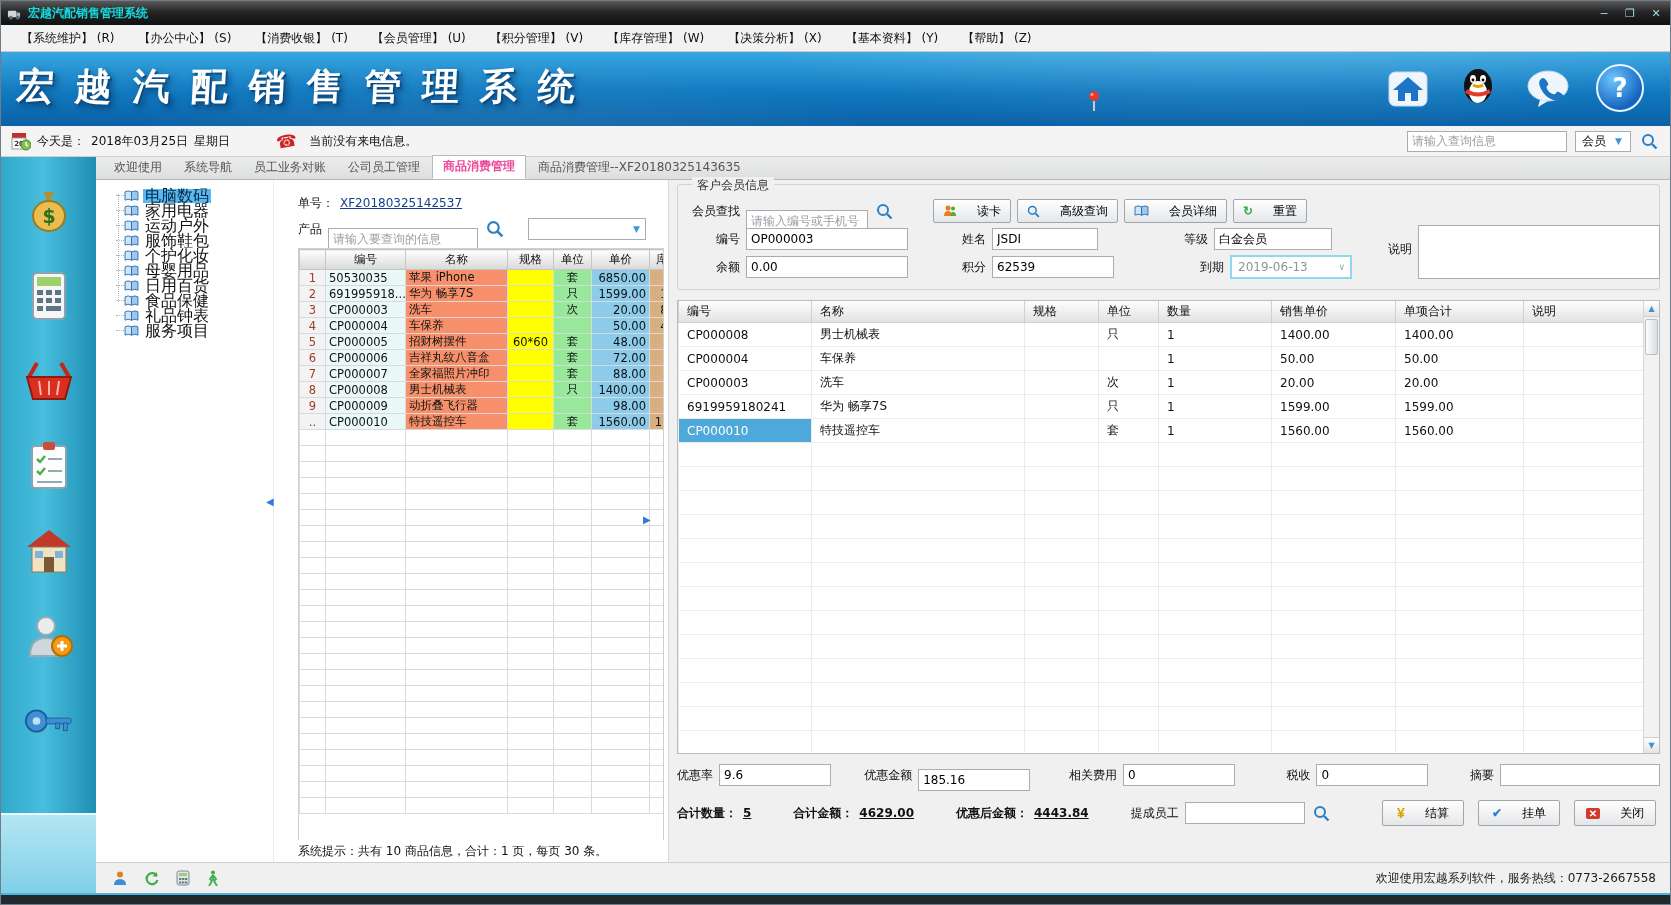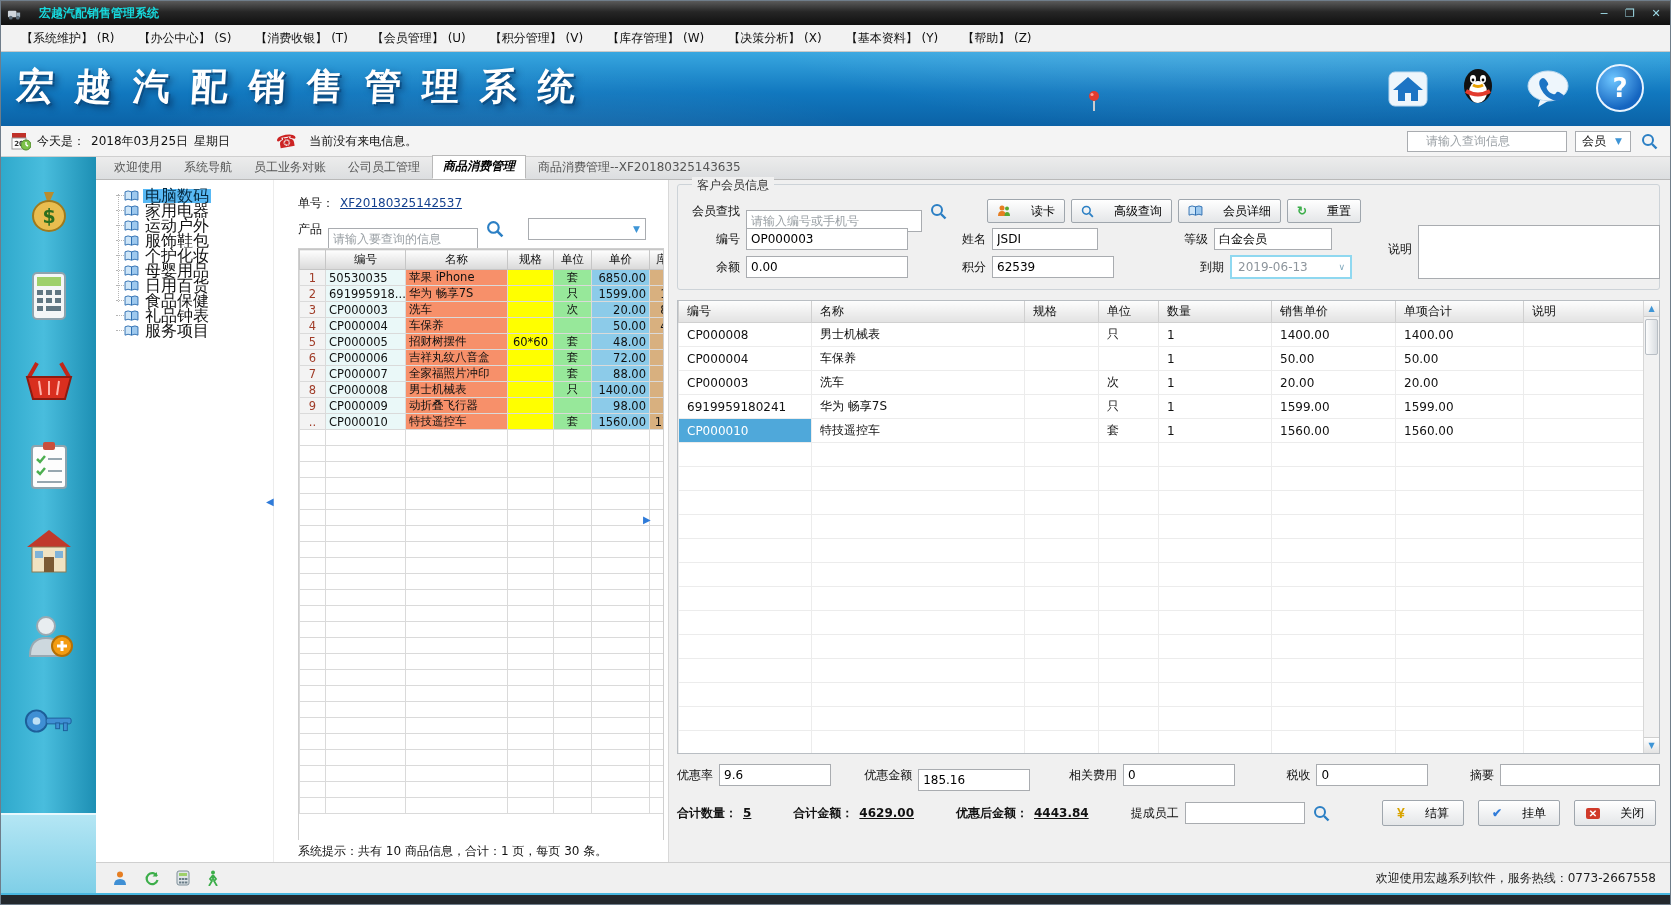--- a/index.html
+++ b/index.html
@@ -2,21 +2,21 @@
 <html style="--col-code: #eaf8f8; --col-name: #f7906a; --col-spec: #ffff00; --col-unit: #97e89a; --col-price: #8ccbe9; --col-stock: #d8b07f; --tree-sel: #58b9f5; --sel-blue: #4fa8da; --expiry-border: #8fd8f0;"><head>
 <meta charset="utf-8">
 <style>
   html,body{margin:0;padding:0;}
   body{width:1671px;height:905px;overflow:hidden;background:#d7d7d7;
        font-family:"DejaVu Sans","Liberation Sans",sans-serif;font-size:12px;color:#111;}
   .window{position:absolute;inset:0;border:1px solid #6f7d8a;display:flex;flex-direction:column;background:#eee;}
 
   
   .titlebar{height:24px;background:linear-gradient(#5a5a5a,#262626 45%,#101010);display:flex;align-items:center;padding:0 6px;flex:0 0 auto;}
-  .titlebar .app-title{color:#17d8dc;font-weight:bold;font-size:12px;margin-left:17px;}
+  .titlebar .app-title{color:#17d8dc;font-weight:bold;font-size:12px;margin-left:6px;}
   .win-btns{margin-left:auto;display:flex;gap:10px;color:#9fdce8;font-size:11px;}
   .win-btns span{cursor:default;width:16px;text-align:center;}
 
   
   .menubar{height:26px;background:#f2f2f2;border-bottom:1px solid #c9c9c9;display:flex;align-items:center;padding:0 8px;flex:0 0 auto;}
   .menu-item{padding:0 12px;line-height:26px;cursor:default;white-space:nowrap;}
 
   
   .banner{height:74px;flex:0 0 auto;position:relative;overflow:hidden;
     background:
@@ -32,38 +32,38 @@
     color:#fff;font-size:26px;font-weight:bold;display:flex;align-items:center;justify-content:center;border:2px solid #e8f4ff;}
   .pushpin{position:absolute;left:1085px;top:38px;}
 
   
   .infobar{height:30px;background:#f4f4f4;border-bottom:1px solid #cfcfcf;display:flex;align-items:center;padding:0 10px;flex:0 0 auto;gap:6px;}
   .infobar .lbl{white-space:nowrap;}
   .phone-glyph{color:#cc2222;font-size:17px;margin:0 6px 0 40px;transform:rotate(-10deg);}
   .global-search{margin-left:auto;display:flex;align-items:center;gap:8px;}
   input,textarea{font-family:inherit;font-size:12px;border:1px solid #a9acb0;background:#fff;outline:none;box-sizing:border-box;}
   input::placeholder,textarea::placeholder{color:#9aa0a5;}
-  .gs-input{width:160px;height:21px;padding:0 18px;font-family:Liberation Serif, serif;}
+  .gs-input{width:160px;height:21px;padding:0 4px;font-family:Liberation Serif, serif;}
   .combo{height:21px;border:1px solid #a9acb0;background:#fff;display:inline-flex;align-items:center;padding:0 2px 0 6px;cursor:pointer;box-sizing:border-box;}
   .combo .combo-arrow{color:#3e95d6;font-size:9px;margin-left:6px;padding:0 3px;}
 
   
   .content{flex:1;display:flex;min-height:0;}
   .sidebar{width:95px;flex:0 0 auto;display:flex;flex-direction:column;
     background:linear-gradient(90deg,#2fa9cc,#49bddd 45%,#1d8fb4);}
   .side-icons{flex:1;display:flex;flex-direction:column;align-items:center;padding-top:28px;gap:33px;}
   .side-icon{width:52px;height:52px;display:flex;align-items:center;justify-content:center;cursor:pointer;}
   .sidebar-bottom{height:78px;flex:0 0 auto;border-top:2px solid #e8f8fd;background:linear-gradient(#b4e6f4,#7fcfe7);}
 
   .main{flex:1;display:flex;flex-direction:column;min-width:0;}
 
   
   .tabs{height:22px;background:linear-gradient(#ececec,#dcdee0);border-bottom:1px solid #b9b9b9;display:flex;align-items:flex-end;padding-left:8px;flex:0 0 auto;}
   .tab{padding:2px 10px 3px;margin-right:2px;color:#555;cursor:pointer;white-space:nowrap;font-size:12px;}
-  .tab.active{background:#fff;border:1px solid #b9b9b9;border-bottom:1px solid #fff;color:#000000;font-weight:bold;font-style:italic;}
+  .tab.active{background:#fff;border:1px solid #b9b9b9;border-bottom:1px solid #fff;color:#ec4899;font-weight:bold;}
 
   .workspace{flex:1;display:flex;min-height:0;background:#fff;position:relative;}
 
   
   .tree{width:163px;flex:0 0 auto;padding:8px 0 0 14px;border-right:1px solid #ececec;position:relative;}
   .tree-rail{position:absolute;left:22px;top:14px;bottom:560px;border-left:1px dotted #b5b5b5;}
   .tree-item{display:flex;align-items:center;gap:4px;height:15px;margin-bottom:0;cursor:pointer;padding-left:14px;position:relative;}
   .tree-item::before{content:"";position:absolute;left:6px;top:7px;width:8px;border-top:1px dotted #b5b5b5;}
   .tree-label{font-size:16px;line-height:14px;padding:0 2px;white-space:nowrap;}
   .tree-item.selected .tree-label{background:var(--tree-sel);color:#07293f;}
@@ -765,21 +765,21 @@
           <div class="tip-row">
             <span>系统提示：共有 10 商品信息，合计：1 页，每页 30 条。</span>
           </div>
         </div>
 
         <div class="rightp">
           <div class="groupbox">
             <span class="gb-title">客户会员信息</span>
             <div class="m-row">
               <span class="m-label">会员查找</span>
-              <input class="m-input" style="width: 176px; margin-top: 20px;" placeholder="请输入编号或手机号">
+              <input class="m-input" style="width: 122px; margin-top: 20px;" placeholder="请输入编号或手机号">
               <span class="icon-btn">
                 <svg width="17" height="17" viewBox="0 0 17 17">
                     <circle cx="7" cy="7" r="5" fill="none" stroke="#2b7fc4" stroke-width="2"></circle>
                     <line x1="11" y1="11" x2="15.5" y2="15.5" stroke="#2b7fc4" stroke-width="2.4"></line>
                   </svg>
               </span>
               <span style="width:26px"></span>
               <button class="btn">
                 <svg width="14" height="14" viewBox="0 0 14 14">
                     <circle cx="5" cy="4" r="2.5" fill="#e67e22"></circle>

